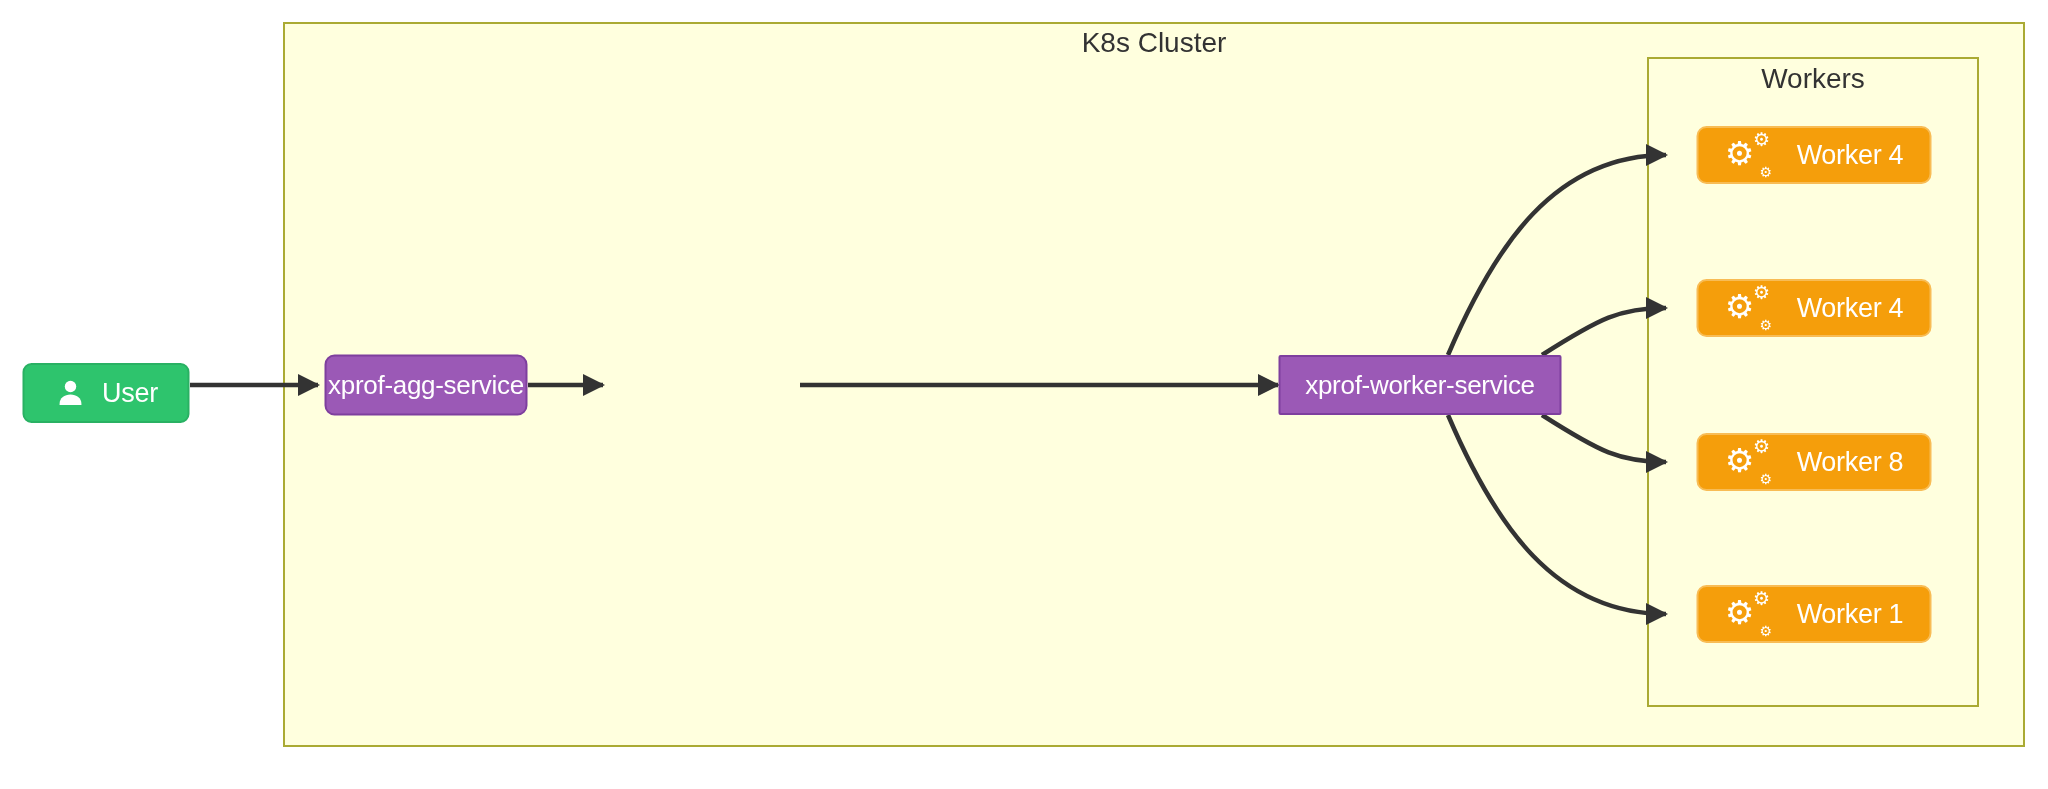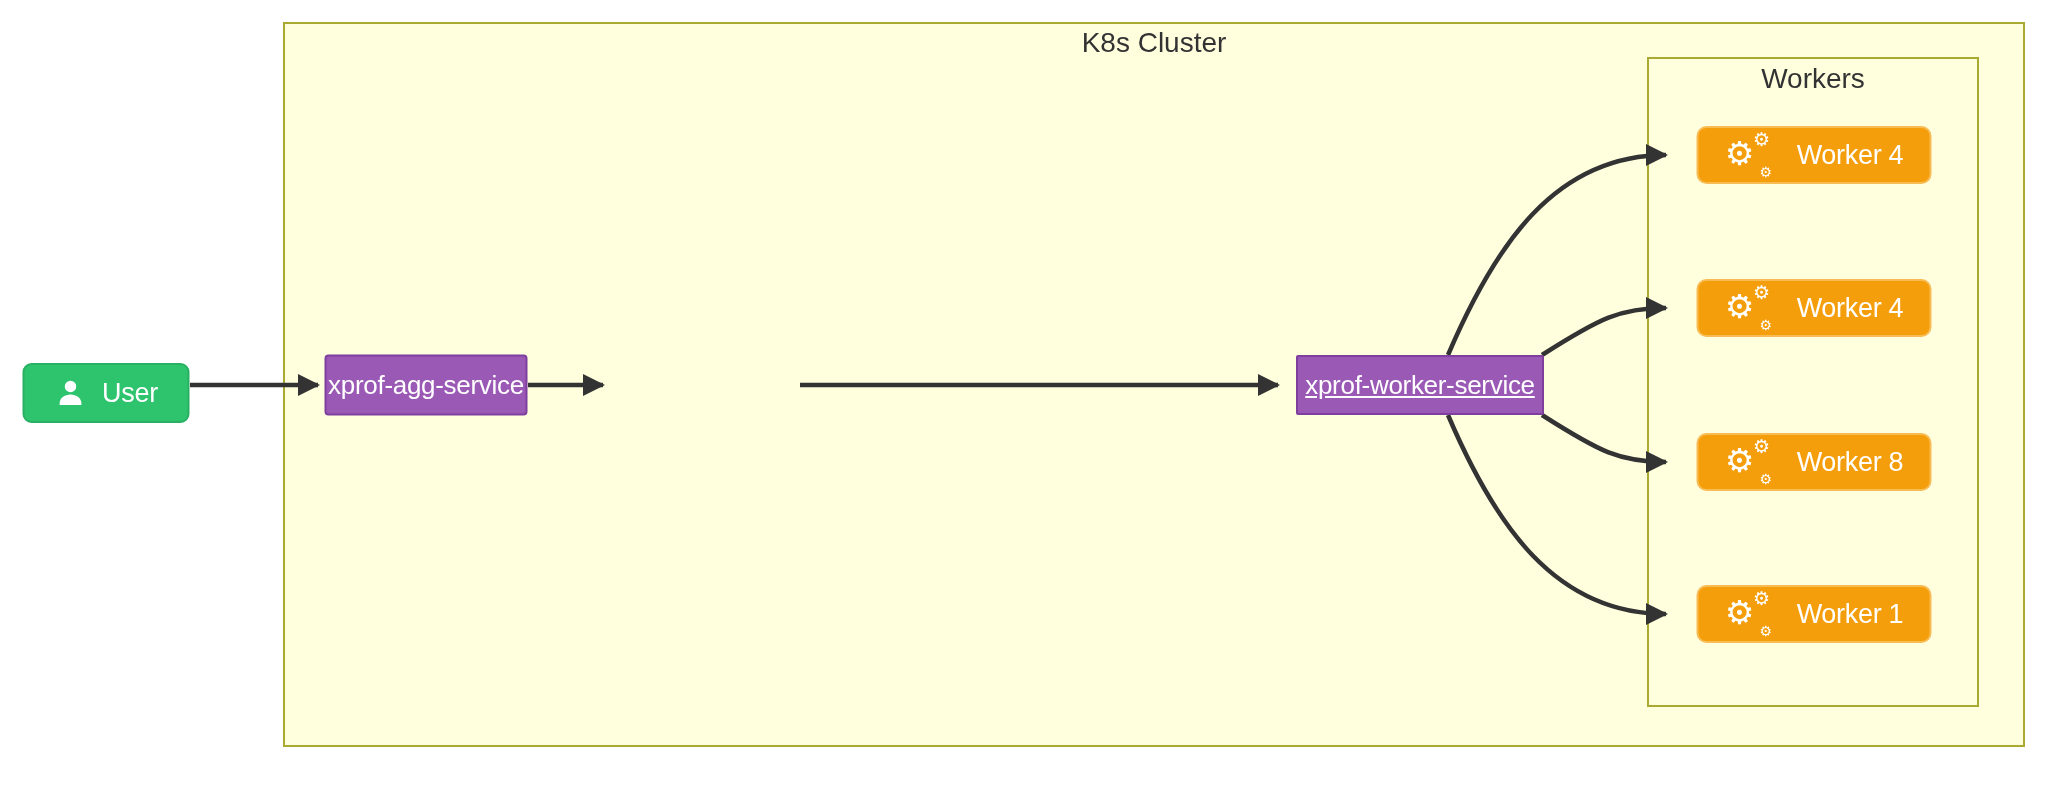--- a/index.html
+++ b/index.html
@@ -60,34 +60,33 @@
     left:106px;top:385px;width:167px;height:60px;
     background:var(--user-fill);
     border:2px solid var(--user-border);
     border-radius:9px;
     gap:16px;font-size:27px;margin-top:8px;
   }
   .node-agg{
     left:426px;top:385px;width:203px;height:61px;
     background:var(--service-fill);
     border:2px solid var(--service-border);
-    border-radius:4px;
+    border-radius:10px;
   }
   .node-pod{
     left:705px;top:385px;width:190px;height:59px;
     background:var(--pod-fill);
     border:2px solid var(--pod-border);
     border-radius:10px;
   }
   .node-ws{
-    left:1420px;top:385px;width:248px;height:60px;
+    left:1420px;top:385px;width:283px;height:60px;
     background:var(--service-fill);
     border:2px solid var(--service-border);
     border-radius:2px;
-    text-decoration:underline;
   }
   .node-worker{
     left:1814px;width:235px;height:58px;
     background:var(--worker-fill);
     border:2px solid var(--worker-border);
     border-radius:10px;
     gap:26px;font-size:27px;
   }
   .node-worker-1{top:155px;}
   .node-worker-2{top:308px;}

